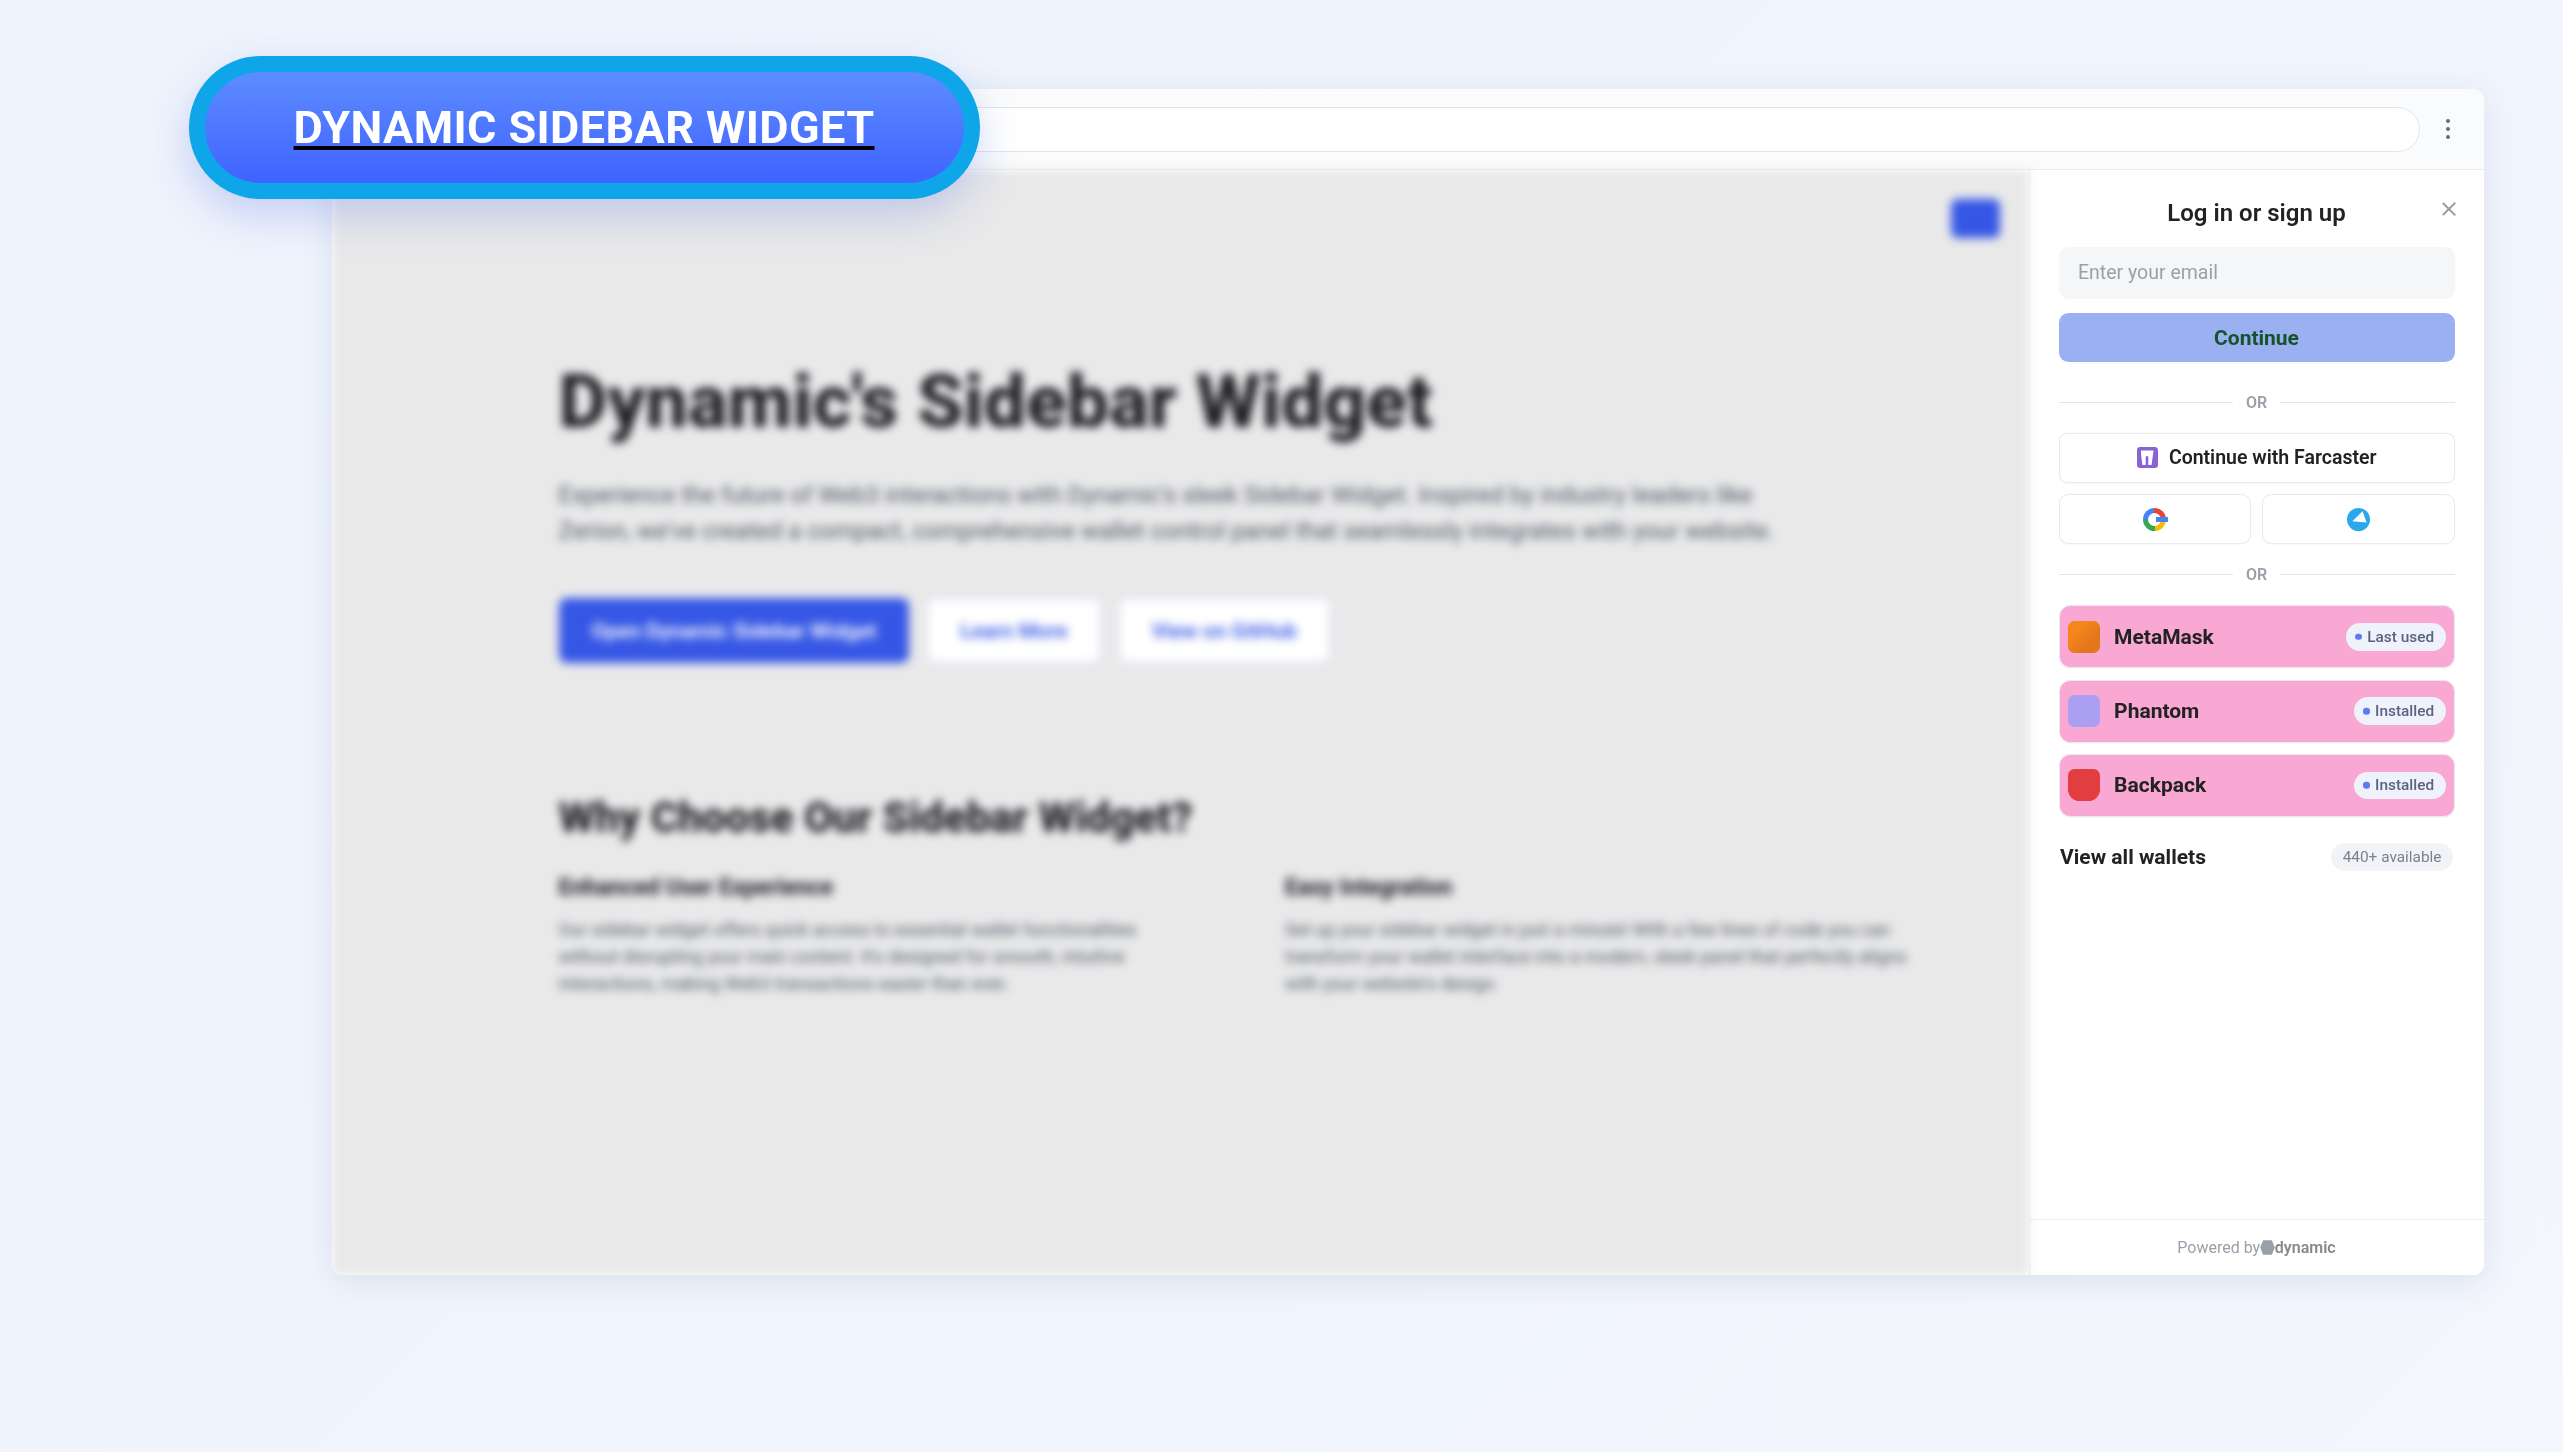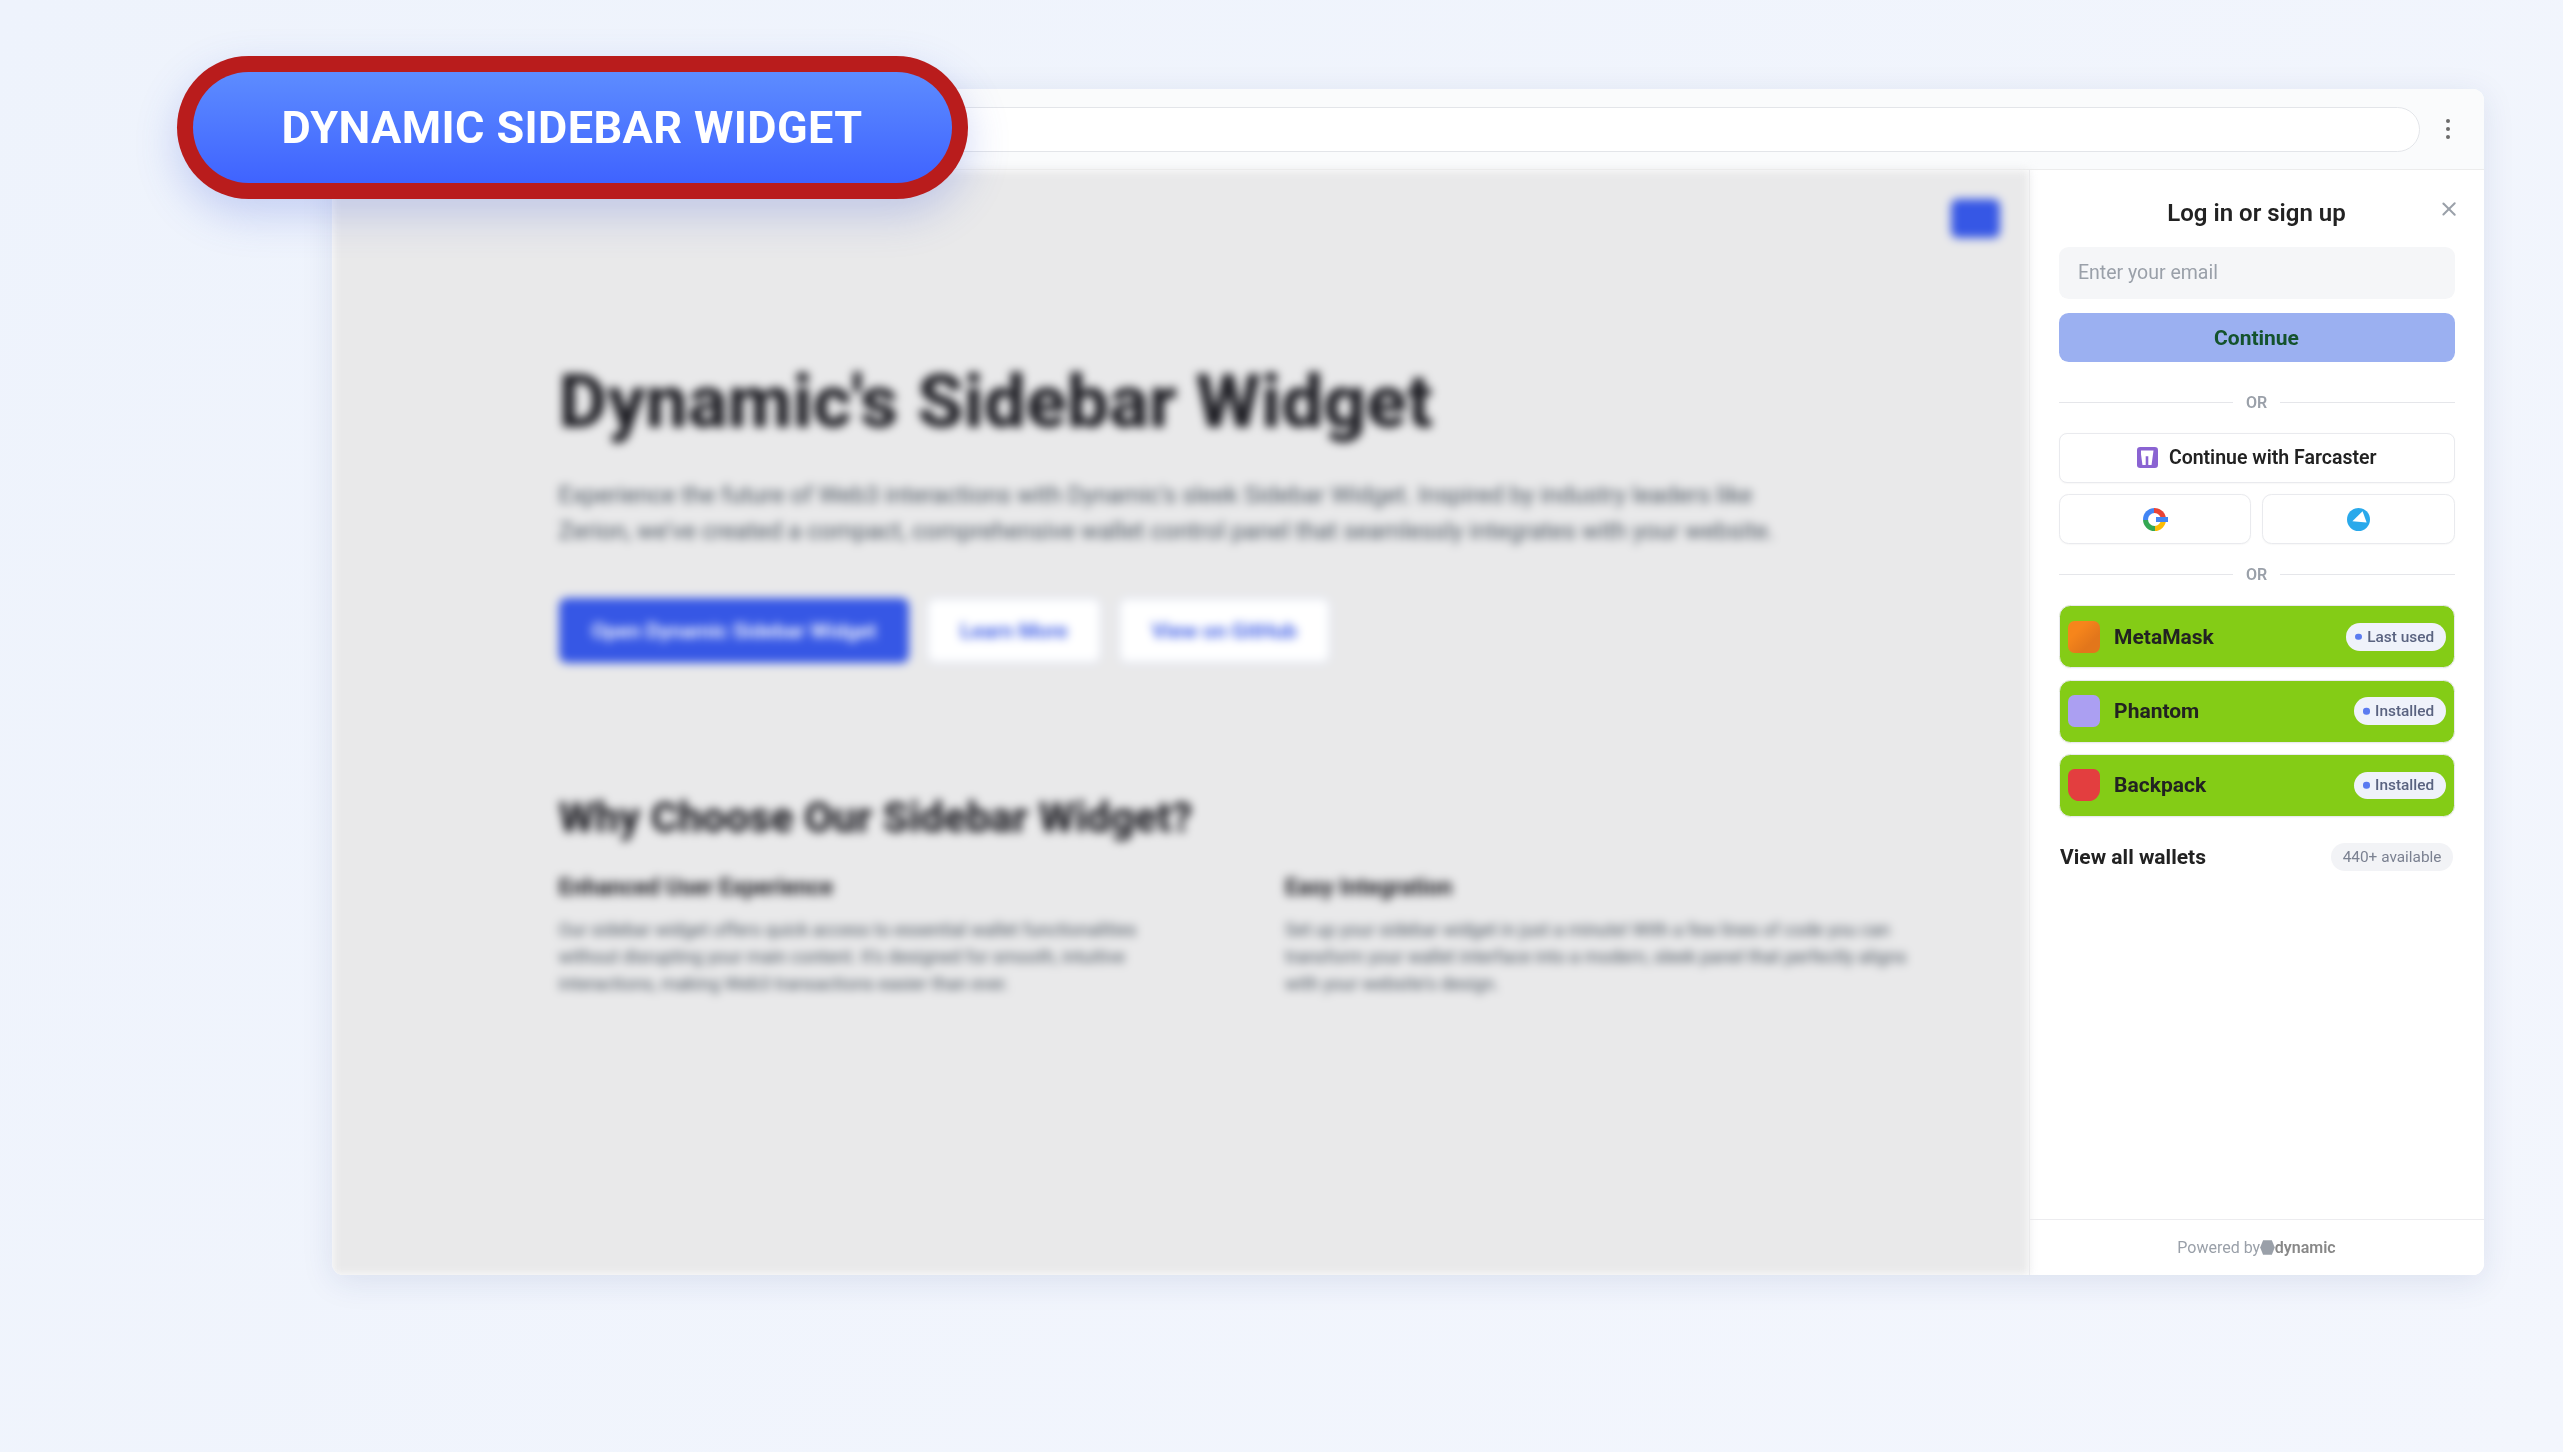--- a/index.html
+++ b/index.html
@@ -18,26 +18,27 @@
       padding: 32px;
     }
     .stage {
       position: relative;
       width: 100%;
       max-width: 2242px;
     }
     .pill-outer {
       position: absolute;
       top: 24px;
-      left: 16px;
-      background: #b91c1c;
+      left: 28px;
+      background: #0ea5e9;
       border-radius: 811px;
       padding: 16px;
       z-index: 10;
       box-shadow: 0 16px 41px rgba(70,100,220,0.25);
+      text-decoration: underline;
     }
     .pill-inner {
       background: linear-gradient(180deg, #5d8cff 0%, #3f63ff 100%);
       border-radius: 811px;
       padding: 29px 89px;
     }
     .pill-text {
       color: #fff;
       font-size: 45px;
       font-weight: 700;
@@ -332,21 +333,21 @@
       height: 0;
       border-left: 0 solid transparent;
       border-right: 13px solid #fff;
       border-top: 6.5px solid transparent;
       border-bottom: 6.5px solid transparent;
       transform: rotate(-20deg);
     }
     .wallet-list { display: flex; flex-direction: column; gap: 11.4px; margin-bottom: 21px; }
     .wallet {
       height: 63px;
-      background: #84cc16;
+      background: #f9a8d4;
       border: 0.8px solid #e9eaee;
       border-radius: 11.4px;
       display: flex;
       align-items: center;
       padding: 0 8px;
       gap: 14.6px;
       cursor: pointer;
       box-shadow: 0 0.8px 1.6px rgba(0,0,0,0.03);
     }
     .wallet-icon {

